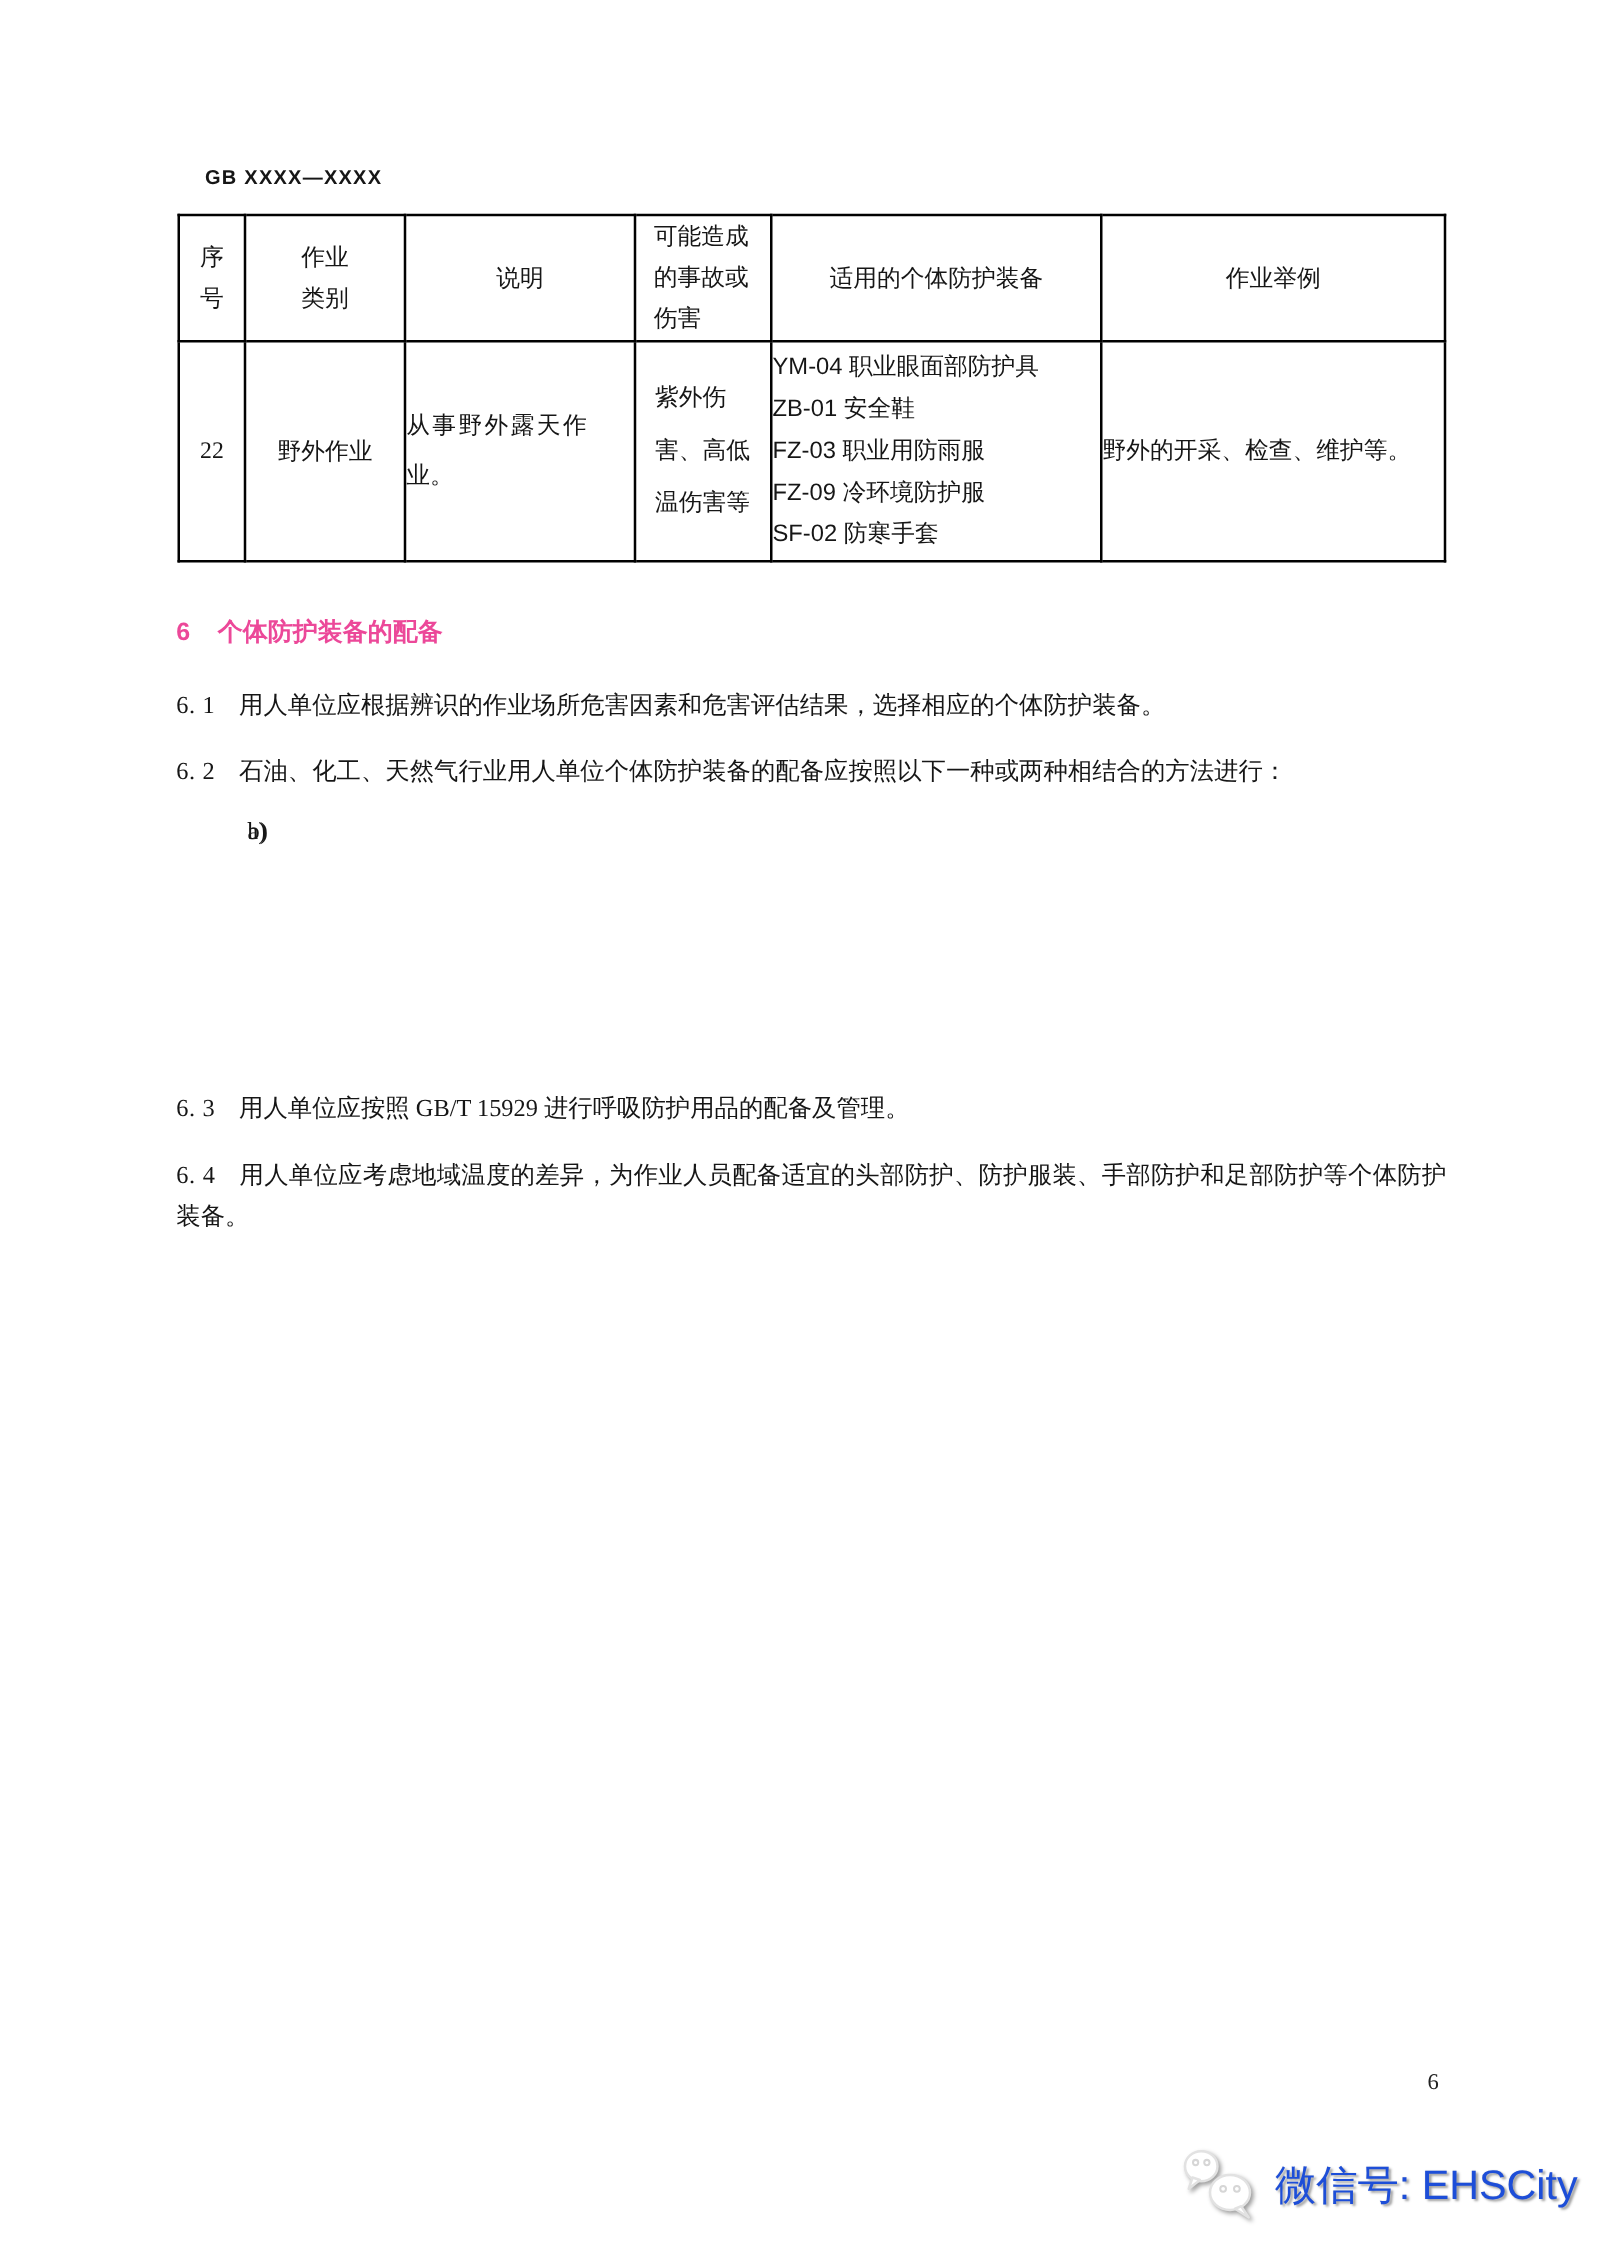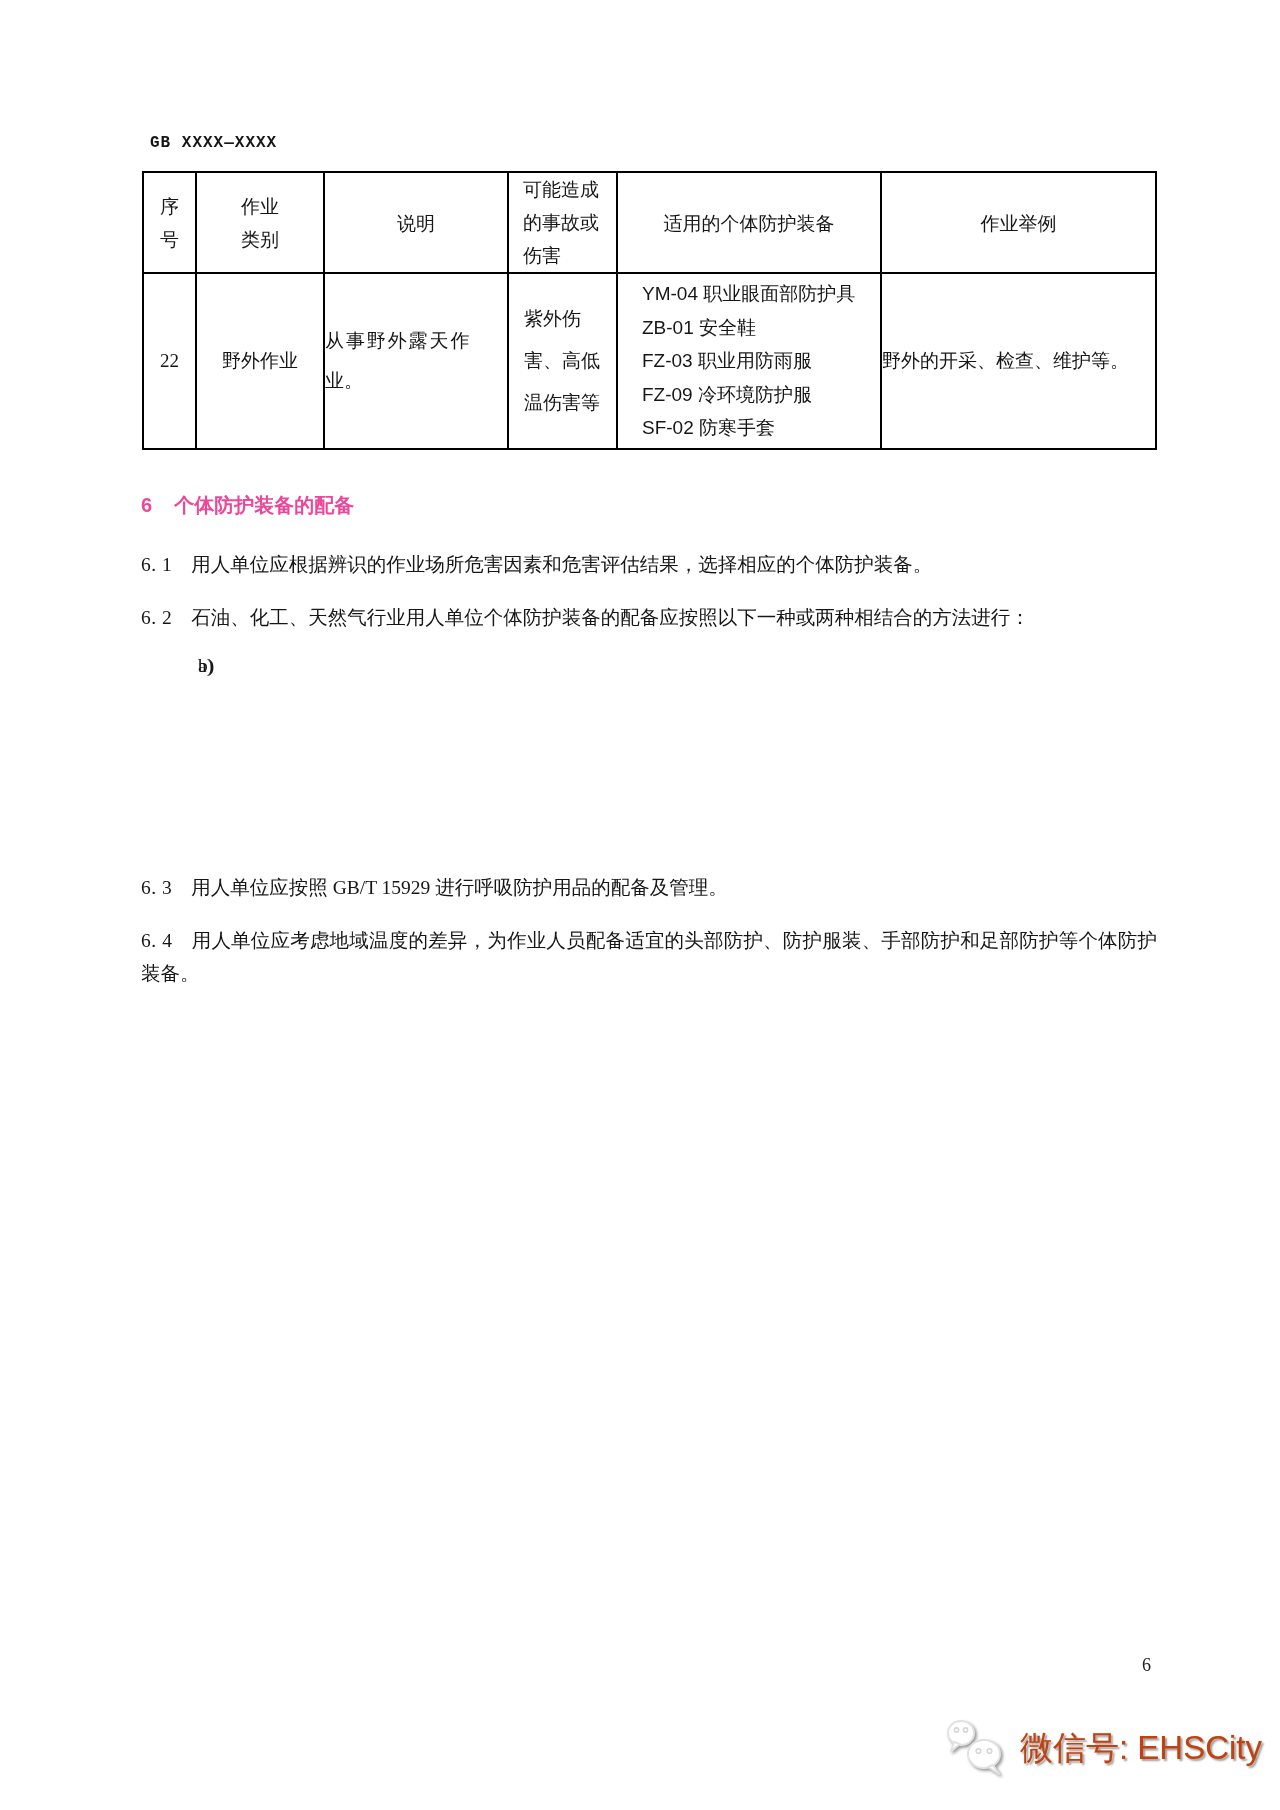--- a/index.html
+++ b/index.html
@@ -3,22 +3,22 @@
 <meta charset="utf-8">
 <style>
   html,body{margin:0;padding:0;background:#ffffff;}
   .page{
     position:relative;width:1280px;height:1810px;background:#ffffff;
     font-family:"Liberation Serif","DejaVu Serif",serif;color:#1c1c1c;
     overflow:hidden;
   }
   
   .gb-code{
-    position:absolute;left:150px;top:134px;
-    font-family:Liberation Mono, monospace;
+    position:absolute;left:164px;top:134px;
+    font-family:Liberation Sans, sans-serif;
     font-weight:bold;font-size:16px;letter-spacing:1px;color:#161616;
   }
   
   table.ppe{
     position:absolute;left:142px;top:171px;width:1013px;
     border-collapse:collapse;table-layout:fixed;
   }
   table.ppe th,table.ppe td{
     border:2px solid #000;font-weight:normal;font-size:19px;
     vertical-align:middle;padding:0;color:#161616;
@@ -29,21 +29,21 @@
   thead th span{display:inline-block;vertical-align:middle;}
   th.c0 span{width:1.3em;}
   th.c1 span{width:2.3em;}
   th.c3 span{width:4.15em;text-align:left;}
   td.c0,td.c1{text-align:center;}
   td.c2{padding:0 15px;}
   td.c2 span{display:inline-block;width:7.6em;text-align:justify;line-height:40px;}
   td.c3{text-align:center;}
   td.c3 span{display:inline-block;width:4.05em;text-align:left;line-height:42px;}
   td.c4{padding:4px 0 4px 12px;font-family:"Liberation Sans","DejaVu Sans",sans-serif;font-size:18.5px;}
-  td.c4 .equip-line{line-height:33.5px;white-space:nowrap;padding-left:24px;}
+  td.c4 .equip-line{line-height:33.5px;white-space:nowrap;}
   td.c5{padding:0 13px;line-height:30px;}
   
   .sec-heading{
     position:absolute;left:141px;top:492px;
     font-family:"Liberation Sans","DejaVu Sans",sans-serif;
     font-weight:bold;font-size:20px;color:#ec4899;
   }
   .sec-heading .no{margin-right:22px;}
   
   .clause{
@@ -62,21 +62,21 @@
     line-height:33.5px;text-align:justify;color:#161616;
   }
   .sub-item .marker{position:absolute;left:2px;top:0;}
   
   .page-num{position:absolute;left:1142px;top:1655px;font-size:18px;color:#222;}
   .wechat{position:absolute;left:944px;top:1718px;display:flex;align-items:center;}
   .wechat svg{filter:drop-shadow(2.5px 2.5px 1.5px #9c9c9c);}
   .wechat-text{
     font-family:"Liberation Sans","DejaVu Sans",sans-serif;
     font-size:33px;margin-left:10px;white-space:nowrap;
-    color:#c2410c;
+    color:#1d4ed8;
     text-shadow:2px 2px 2px #9e9e9e,0 0 1px #d4d4d4;
   }
 </style>
 </head>
 <body>
 
 <div class="page">
 
   <div class="gb-code">GB XXXX—XXXX</div>
 

